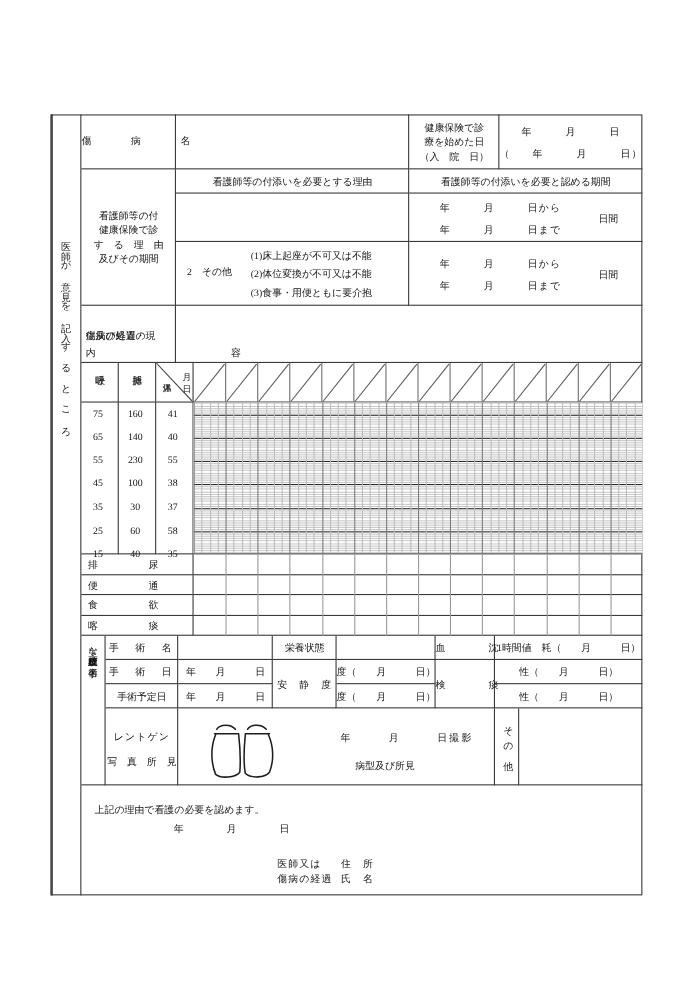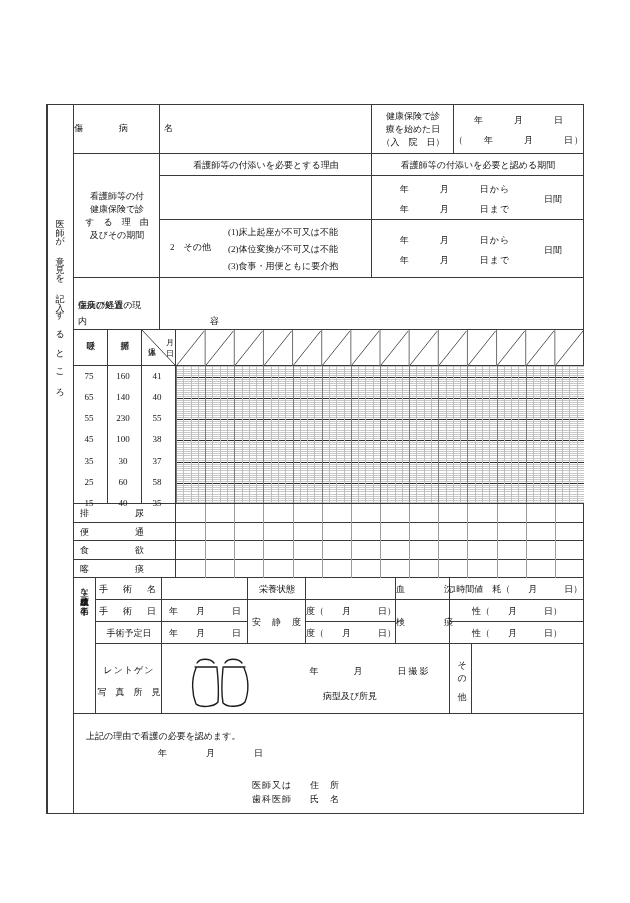--- a/index.html
+++ b/index.html
@@ -470,17 +470,17 @@
   <div class="c br bb" style="left:450px;top:644px;width:22px;height:70px;"></div>
   <div class="vert" style="left:455px;top:654px;height:52px;letter-spacing:5px;">その他</div>
 
   <div class="c bb" style="left:472px;top:644px;width:112px;height:70px;"></div>
   <div class="txt" style="left:478px;top:650px;width:100px;"></div>
 
   <div class="txt" style="left:86px;top:730px;">上記の理由で看護の必要を認めます。</div>
   <div class="txt sp3" style="left:158px;top:747px;">年　　　月　　　日</div>
 
   <div class="txt sp1" style="left:252px;top:779px;">医師又は</div>
-  <div class="txt sp1" style="left:252px;top:793px;">歯科医師</div>
+  <div class="txt sp1" style="left:252px;top:793px;">傷病の経過</div>
   <div class="txt sp1" style="left:310px;top:779px;">住　所</div>
   <div class="txt sp1" style="left:310px;top:793px;">氏　名</div>
 
 </div>
 
 </body></html>

